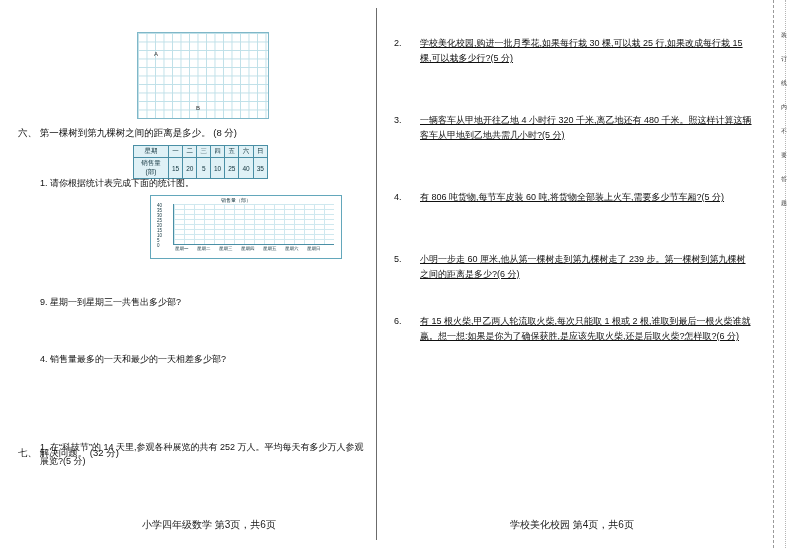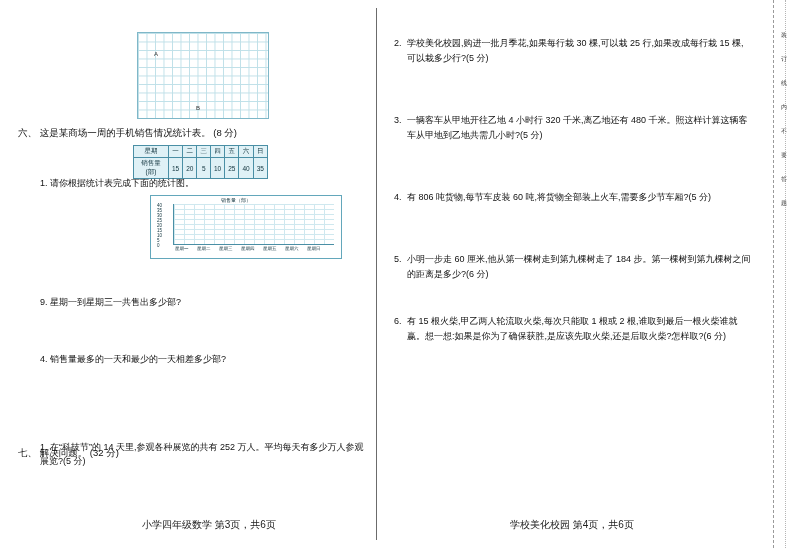--- a/index.html
+++ b/index.html
@@ -43,21 +43,21 @@
      background-image:linear-gradient(to right,#cfe8ef 1px,transparent 1px),linear-gradient(to bottom,#cfe8ef 1px,transparent 1px);
      background-size:10px 5px;border-left:1px solid #4a8fa5;border-bottom:1px solid #4a8fa5;}
   .chart-title{position:absolute;left:70px;top:1px;font-size:5px;color:#10333d;}
   .chart-ytick{position:absolute;left:6px;font-size:4.5px;color:#10333d;}
   .chart-xtick{position:absolute;top:50px;font-size:4.5px;color:#10333d;}
 
   .qline{position:absolute;font-size:9px;line-height:14px;color:#111;}
 
   .rq{position:absolute;font-size:9px;line-height:15px;color:#111;width:358px;}
   .rq .num{float:left;width:13px;}
-  .rq .body{margin-left:13px;display:block;}
+  .rq .body{margin-left:26px;display:block;text-decoration:underline;}
 
   .footer{position:absolute;bottom:16px;font-size:10px;color:#222;}
   .footer-l{left:142px;}
 </style>
 </head>
 <body>
 
 <div class="page">
 
   <div class="spine"></div>
@@ -77,21 +77,21 @@
 
   <div class="col left">
 
     <div class="graph-box">
       <span class="graph-label lblA">A</span>
       <span class="graph-label lblB">B</span>
     </div>
 
     <div class="sec sec-title" style="left:18px;top:125px;">
       <span>六、</span>
-      <span>这是某商场一周的手机销售情况统计表。</span>
+      <span>第一棵树到第九棵树之间的距离是多少。</span>
       <span>(8 分)</span>
     </div>
 
     <div class="stat-wrap">
       <table class="stat">
         <tbody>
             <tr>
           <td class="hdr">星期</td>
           <td>一</td>
           <td>二</td>
@@ -164,21 +164,21 @@
       <span class="body">一辆客车从甲地开往乙地 4 小时行 320 千米,离乙地还有 480 千米。照这样计算这辆客车从甲地到乙地共需几小时?(5 分)</span>
     </div>
 
     <div class="rq" style="left:17px;top:190px;">
       <span class="num">4.</span>
       <span class="body">有 806 吨货物,每节车皮装 60 吨,将货物全部装上火车,需要多少节车厢?(5 分)</span>
     </div>
 
     <div class="rq" style="left:17px;top:252px;">
       <span class="num">5.</span>
-      <span class="body">小明一步走 60 厘米,他从第一棵树走到第九棵树走了 184 步。第一棵树到第九棵树之间的距离是多少?(6 分)</span>
+      <span class="body">小明一步走 60 厘米,他从第一棵树走到第九棵树走了 239 步。第一棵树到第九棵树之间的距离是多少?(6 分)</span>
     </div>
 
     <div class="rq" style="left:17px;top:314px;">
       <span class="num">6.</span>
       <span class="body">有 15 根火柴,甲乙两人轮流取火柴,每次只能取 1 根或 2 根,谁取到最后一根火柴谁就赢。想一想:如果是你为了确保获胜,是应该先取火柴,还是后取火柴?怎样取?(6 分)</span>
     </div>
 
     <div class="footer" style="left:133px;">学校美化校园  第4页，共6页</div>
   </div>
 

